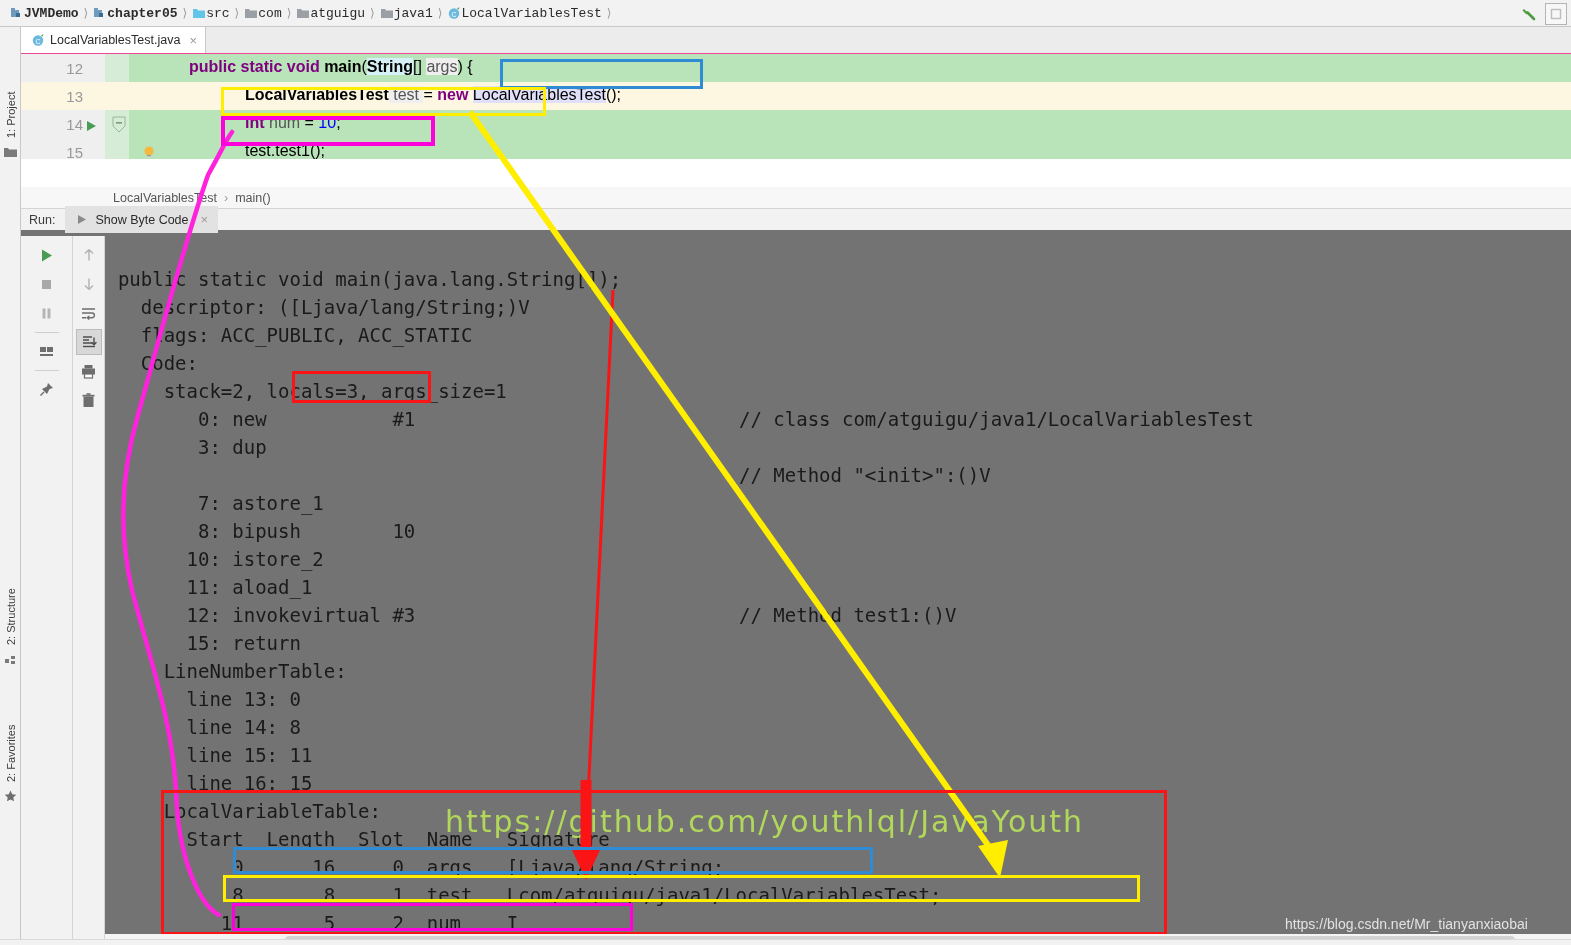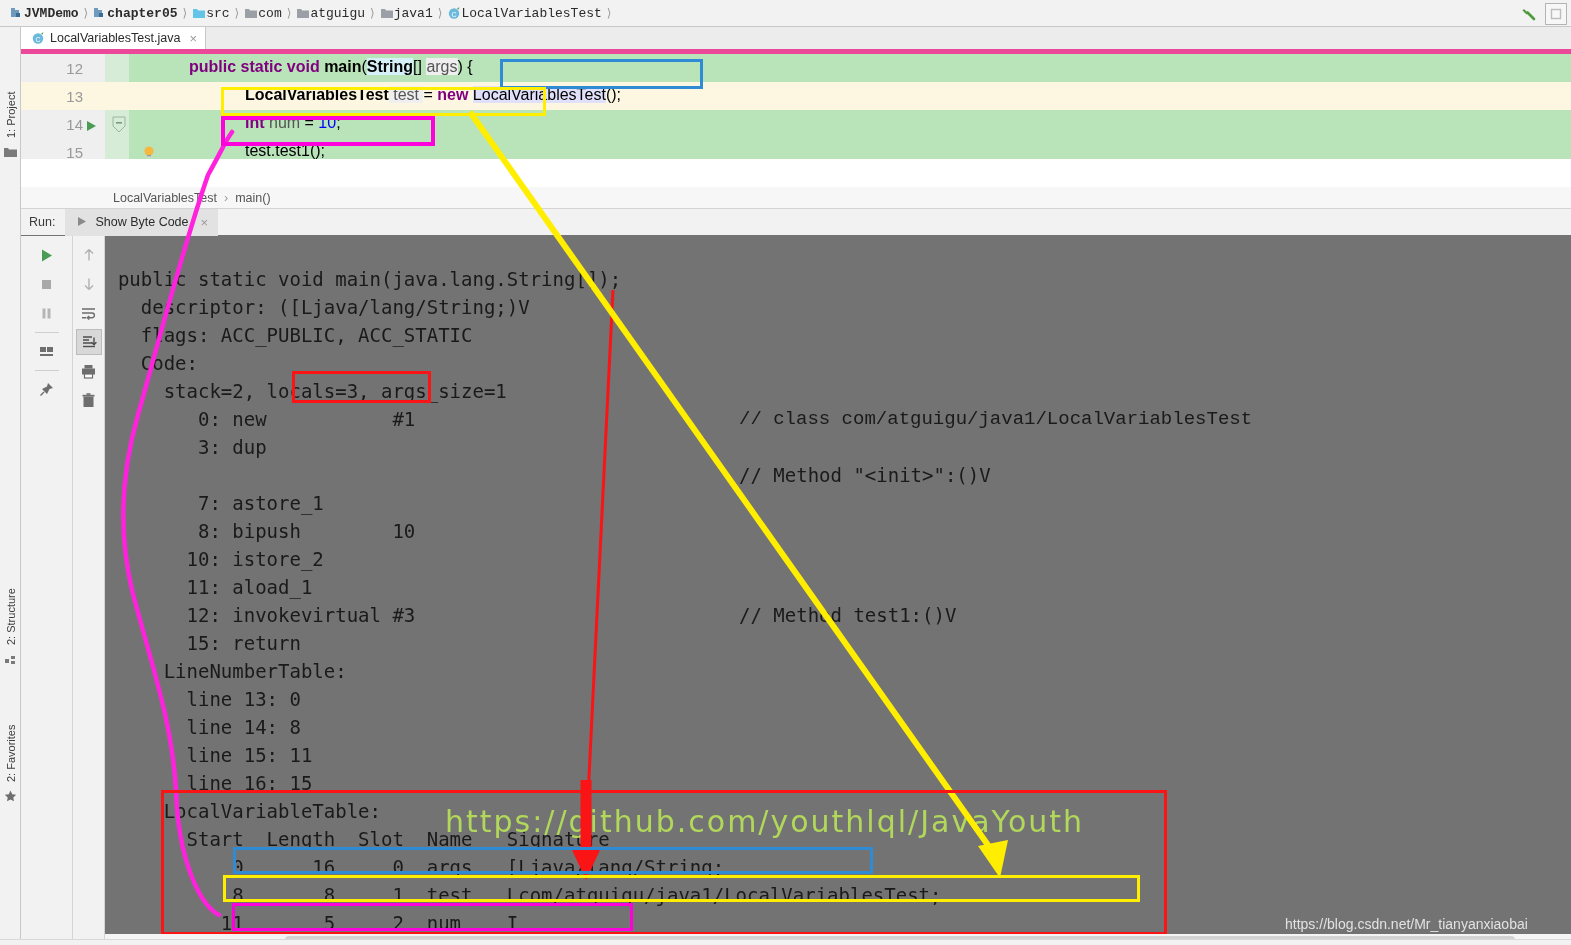--- a/index.html
+++ b/index.html
@@ -39,21 +39,21 @@
     writing-mode: vertical-rl; transform: rotate(180deg);
     font-size: 11px; color: #3c3c3c; white-space: nowrap;
     display: flex; align-items: center; gap: 4px;
     text-align: center; justify-content: flex-start;
   }
   .vlabel .vtxt { letter-spacing: 0px; }
 
   
   .tabrow {
     position: absolute; left: 21px; top: 27px; width: 1550px; height: 27px;
-    background: #ececec; border-bottom: 5px solid #ec4899;
+    background: #ececec; border-bottom: 1px solid #ec4899;
     display: flex; align-items: stretch;
   }
   .etab {
     background: #ffffff; border-right: 1px solid #c8c8c8;
     display: flex; align-items: center; gap: 5px; padding: 0 8px 0 10px;
     font-size: 12.5px; color: #2b2b2b;
   }
   .etab .x { color: #9a9a9a; font-size: 13px; margin-left: 4px; }
 
   
@@ -85,21 +85,21 @@
     position: absolute; left: 21px; top: 187px; width: 1550px; height: 22px;
     background: #f7f7f7; border-bottom: 1px solid #d4d4d4;
     display: flex; align-items: center; padding-left: 92px;
     font-size: 12.5px; color: #555555;
   }
   .subcrumb .sep { margin: 0 7px; color: #9b9b9b; }
 
   
   .runhdr {
     position: absolute; left: 21px; top: 209px; width: 1550px; height: 27px;
-    background: #f2f2f2; border-bottom: 1px solid #737373;
+    background: #f2f2f2; border-bottom: 6px solid #737373;
     display: flex; align-items: center;
   }
   .runhdr .runlab { font-size: 12.5px; color: #3c3c3c; padding: 0 10px 0 8px; }
   .runtab {
     background: #e2e2e2; height: 27px; display: flex; align-items: center; gap: 6px;
     padding: 0 10px; font-size: 12.5px; color: #2b2b2b;
   }
   .runtab .x { color: #9a9a9a; font-size: 13px; margin-left: 6px; }
 
   
@@ -461,21 +461,21 @@
     <div class="oline" style="left:-10px;top:452px;">        line 13: 0</div>
     <div class="oline" style="left:-10px;top:480px;">        line 14: 8</div>
     <div class="oline" style="left:-10px;top:508px;">        line 15: 11</div>
     <div class="oline" style="left:-10px;top:536px;">        line 16: 15</div>
     <div class="oline" style="left:-10px;top:564px;">      LocalVariableTable:</div>
     <div class="oline" style="left:-10px;top:592px;">        Start  Length  Slot  Name   Signature</div>
     <div class="oline" style="left:-10px;top:620px;">            0      16     0  args   [Ljava/lang/String;</div>
     <div class="oline" style="left:-10px;top:648px;">            8       8     1  test   Lcom/atguigu/java1/LocalVariablesTest;</div>
     <div class="oline" style="left:-10px;top:676px;">           11       5     2  num    I</div>
 
-    <div class="oline" style="left:634px;top:172px;font-family:Liberation Mono, monospace;">// class com/atguigu/java1/LocalVariablesTest</div>
+    <div class="oline" style="left:634px;top:172px;">// class com/atguigu/java1/LocalVariablesTest</div>
     <div class="oline" style="left:634px;top:228px;">// Method "&lt;init&gt;":()V</div>
     <div class="oline" style="left:634px;top:368px;">// Method test1:()V</div>
 
     <div class="watermark-green" style="left:340px;top:568px;">https://github.com/youthlql/JavaYouth</div>
   </div>
 
   <svg class="ovl" style="left:0;top:0;width:1571px;height:945px;">
 
     <path d="M219,915 C200,905 178,860 176,790 C172,720 150,660 132,590 C118,530 122,470 138,415 C155,355 182,250 208,175 C222,150 226,140 232,132" stroke="#ff22dd" stroke-width="4.5" fill="none" stroke-linecap="round"></path>
 

